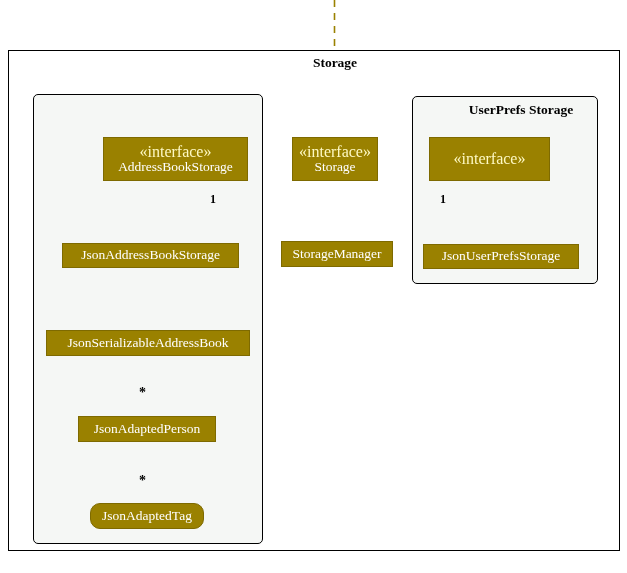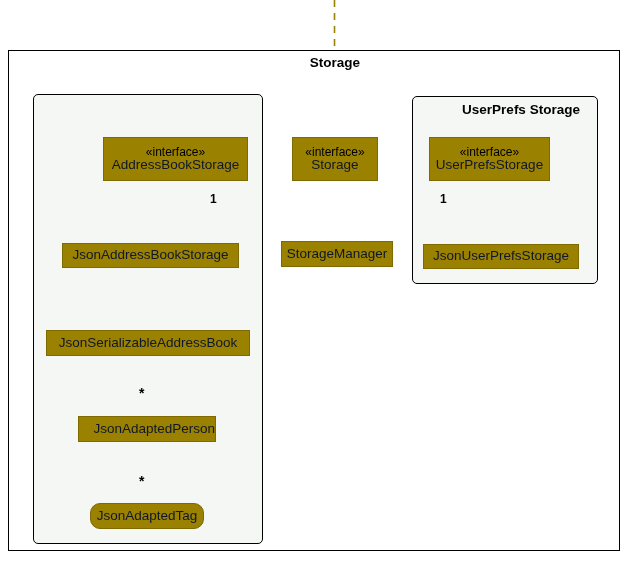--- a/index.html
+++ b/index.html
@@ -5,21 +5,21 @@
   html, body {
     margin: 0;
     padding: 0;
     background: #ffffff;
   }
   #diagram {
     position: relative;
     width: 627px;
     height: 573px;
     background: #ffffff;
-    font-family: Liberation Sans, sans-serif;
+    font-family: Liberation Serif, serif;
     overflow: hidden;
   }
   #edges {
     position: absolute;
     left: 0;
     top: 0;
     width: 627px;
     height: 573px;
     pointer-events: none;
   }
@@ -52,26 +52,26 @@
     color: #ffffff;
     display: flex;
     flex-direction: column;
     align-items: center;
     justify-content: center;
     line-height: 1.05;
     font-size: 13px;
     white-space: nowrap;
   }
   .node .stereo {
-    font-size: 12px;
-    color: #000000;
+    font-size: 16px;
+    color: #fef9c3;
   }
   .node .nm {
     font-size: 13.5px;
-    color: #0f172a;
+    color: #ffffff;
   }
   .node.simple {
     font-size: 13.5px;
   }
   .mult {
     position: absolute;
     font-size: 12px;
     font-weight: bold;
     color: #000000;
   }
@@ -159,40 +159,39 @@
     <span class="nm">AddressBookStorage</span>
   </div>
 
   <div class="node" style="left:292px; top:137px; width:86px; height:44px;">
     <span class="stereo">«interface»</span>
     <span class="nm">Storage</span>
   </div>
 
   <div class="node" style="left:429px; top:137px; width:121px; height:44px;">
     <span class="stereo">«interface»</span>
-    <span class="nm">UserPrefsStorage</span>
   </div>
 
   <div class="node simple" style="left:62px; top:243px; width:177px; height:25px;justify-content:center;">
     <span class="nm">JsonAddressBookStorage</span>
   </div>
 
   <div class="node simple" style="left:281px; top:241px; width:112px; height:26px;">
     <span class="nm">StorageManager</span>
   </div>
 
   <div class="node simple" style="left:423px; top:244px; width:156px; height:25px;">
     <span class="nm">JsonUserPrefsStorage</span>
   </div>
 
   <div class="node simple" style="left:46px; top:330px; width:204px; height:26px;">
     <span class="nm">JsonSerializableAddressBook</span>
   </div>
 
-  <div class="node simple" style="left:78px; top:416px; width:138px; height:26px;align-items:flex-end;">
+  <div class="node simple" style="left:78px; top:416px; width:138px; height:26px;">
     <span class="nm">JsonAdaptedPerson</span>
   </div>
 
   <div class="node simple" style="left:90px; top:503px; width:114px; height:26px;border-radius:10px;">
     <span class="nm">JsonAdaptedTag</span>
   </div>
 
   <div class="mult" style="left:210px; top:192px;">1</div>
 
   <div class="mult" style="left:440px; top:192px;">1</div>

